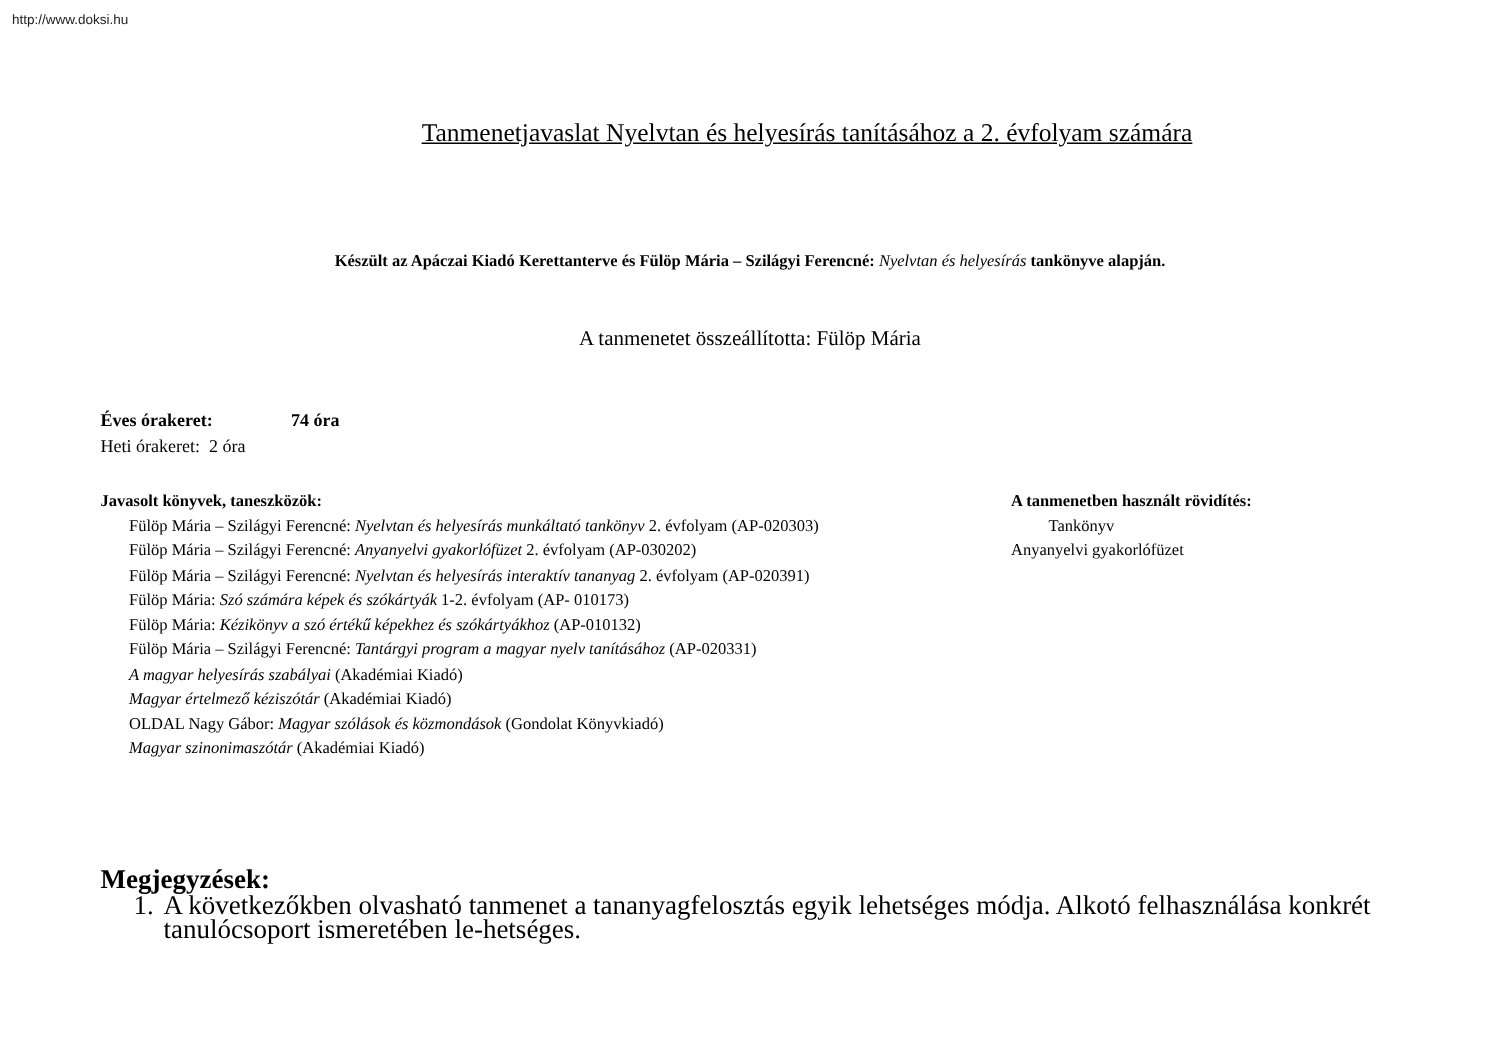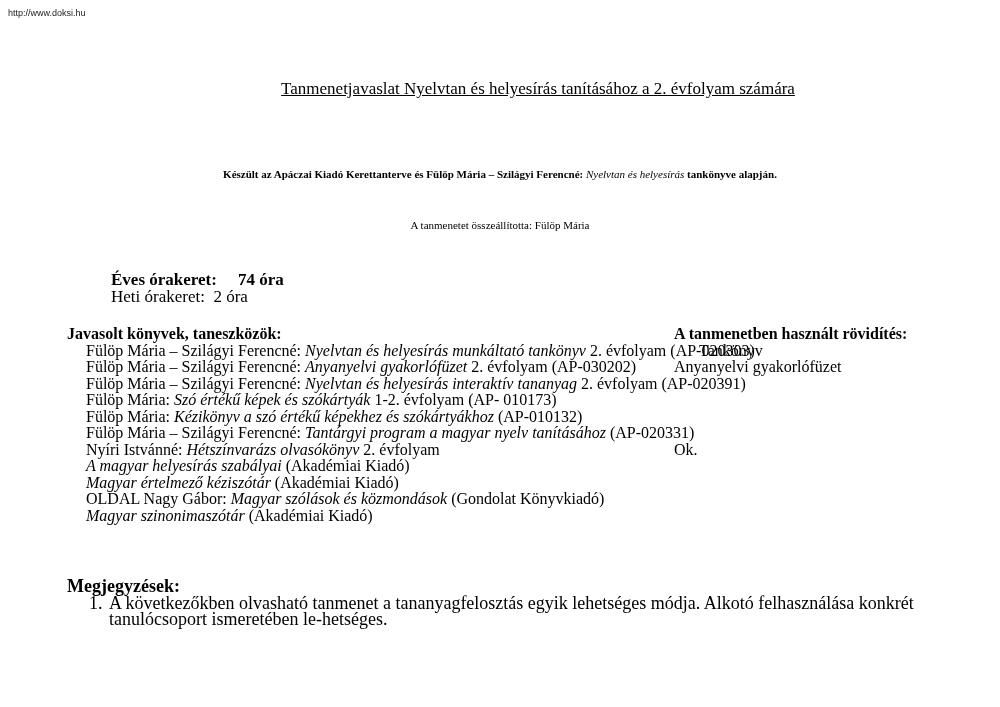--- a/index.html
+++ b/index.html
@@ -16,26 +16,26 @@
     position: absolute; left: 0; width: 1000px; top: 79px; text-align: center;
     font-size: 17px; font-weight: normal; text-decoration: underline; padding-left: 38px;
   }
   .subtitle {
     position: absolute; left: 0; width: 1000px; top: 168px; text-align: center;
     font-size: 11px; font-weight: bold;
   }
   .subtitle i { font-weight: normal; font-style: italic; }
   .author {
     position: absolute; left: 0; width: 1000px; top: 219px; text-align: center;
-    font-size: 11px;
+    font-size: 14px;
   }
-  .hours { position: absolute; left: 67px; top: 272px; font-size: 17px; line-height: 16.5px; margin-left: 44px; }
+  .hours { position: absolute; left: 67px; top: 272px; font-size: 12px; line-height: 16.5px; }
   .hours .yearly { font-weight: bold; }
   .hours .yearly .lbl { display: inline-block; width: 127px; }
-  .books { position: absolute; left: 67px; top: 326px; width: 870px; font-size: 16px; line-height: 16.5px; }
+  .books { position: absolute; left: 67px; top: 326px; width: 870px; font-size: 11px; line-height: 16.5px; }
   .books-head { position: relative; height: 16.5px; font-weight: bold; }
   .books-head .right { position: absolute; left: 607px; top: 0; }
   .book-row { position: relative; height: 16.5px; white-space: nowrap; }
   .book-row .left { position: absolute; left: 19px; top: 0; }
   .book-row .abbr { position: absolute; left: 607px; top: 0; }
   .book-row .abbr.shift { left: 632px; }
   i { font-style: italic; }
   .notes { position: absolute; left: 67px; top: 578px; width: 860px; font-size: 18px; line-height: 16.5px; }
   .notes .head { font-weight: bold; }
   .note-item { position: relative; padding-left: 42px; }
@@ -68,31 +68,27 @@
         <span class="abbr shift">Tankönyv</span>
       </div>
       <div class="book-row">
         <span class="left"><span>Fülöp Mária – Szilágyi Ferencné: </span><i>Anyanyelvi gyakorlófüzet</i><span> 2. évfolyam (AP-030202)</span></span>
         <span class="abbr">Anyanyelvi gyakorlófüzet</span>
       </div>
       <div class="book-row">
         <span class="left"><span>Fülöp Mária – Szilágyi Ferencné: </span><i>Nyelvtan és helyesírás interaktív tananyag</i><span> 2. évfolyam (AP-020391)</span></span>
       </div>
       <div class="book-row">
-        <span class="left"><span>Fülöp Mária: </span><i>Szó értékű képek és szókártyák</i><span> 1-2. évfolyam (AP- 010173)</span></span>
+        <span class="left"><span>Fülöp Mária: </span><i>Szó számára képek és szókártyák</i><span> 1-2. évfolyam (AP- 010173)</span></span>
       </div>
       <div class="book-row">
         <span class="left"><span>Fülöp Mária: </span><i>Kézikönyv a szó értékű képekhez és szókártyákhoz</i><span> (AP-010132)</span></span>
       </div>
       <div class="book-row">
         <span class="left"><span>Fülöp Mária – Szilágyi Ferencné: </span><i>Tantárgyi program a magyar nyelv tanításához</i><span> (AP-020331)</span></span>
-      </div>
-      <div class="book-row">
-        <span class="left"><span>Nyíri Istvánné: </span><i>Hétszínvarázs olvasókönyv</i><span> 2. évfolyam</span></span>
-        <span class="abbr">Ok.</span>
       </div>
       <div class="book-row">
         <span class="left"><span></span><i>A magyar helyesírás szabályai</i><span> (Akadémiai Kiadó)</span></span>
       </div>
       <div class="book-row">
         <span class="left"><span></span><i>Magyar értelmező kéziszótár</i><span> (Akadémiai Kiadó)</span></span>
       </div>
       <div class="book-row">
         <span class="left"><span>OLDAL Nagy Gábor: </span><i>Magyar szólások és közmondások</i><span> (Gondolat Könyvkiadó)</span></span>
       </div>

